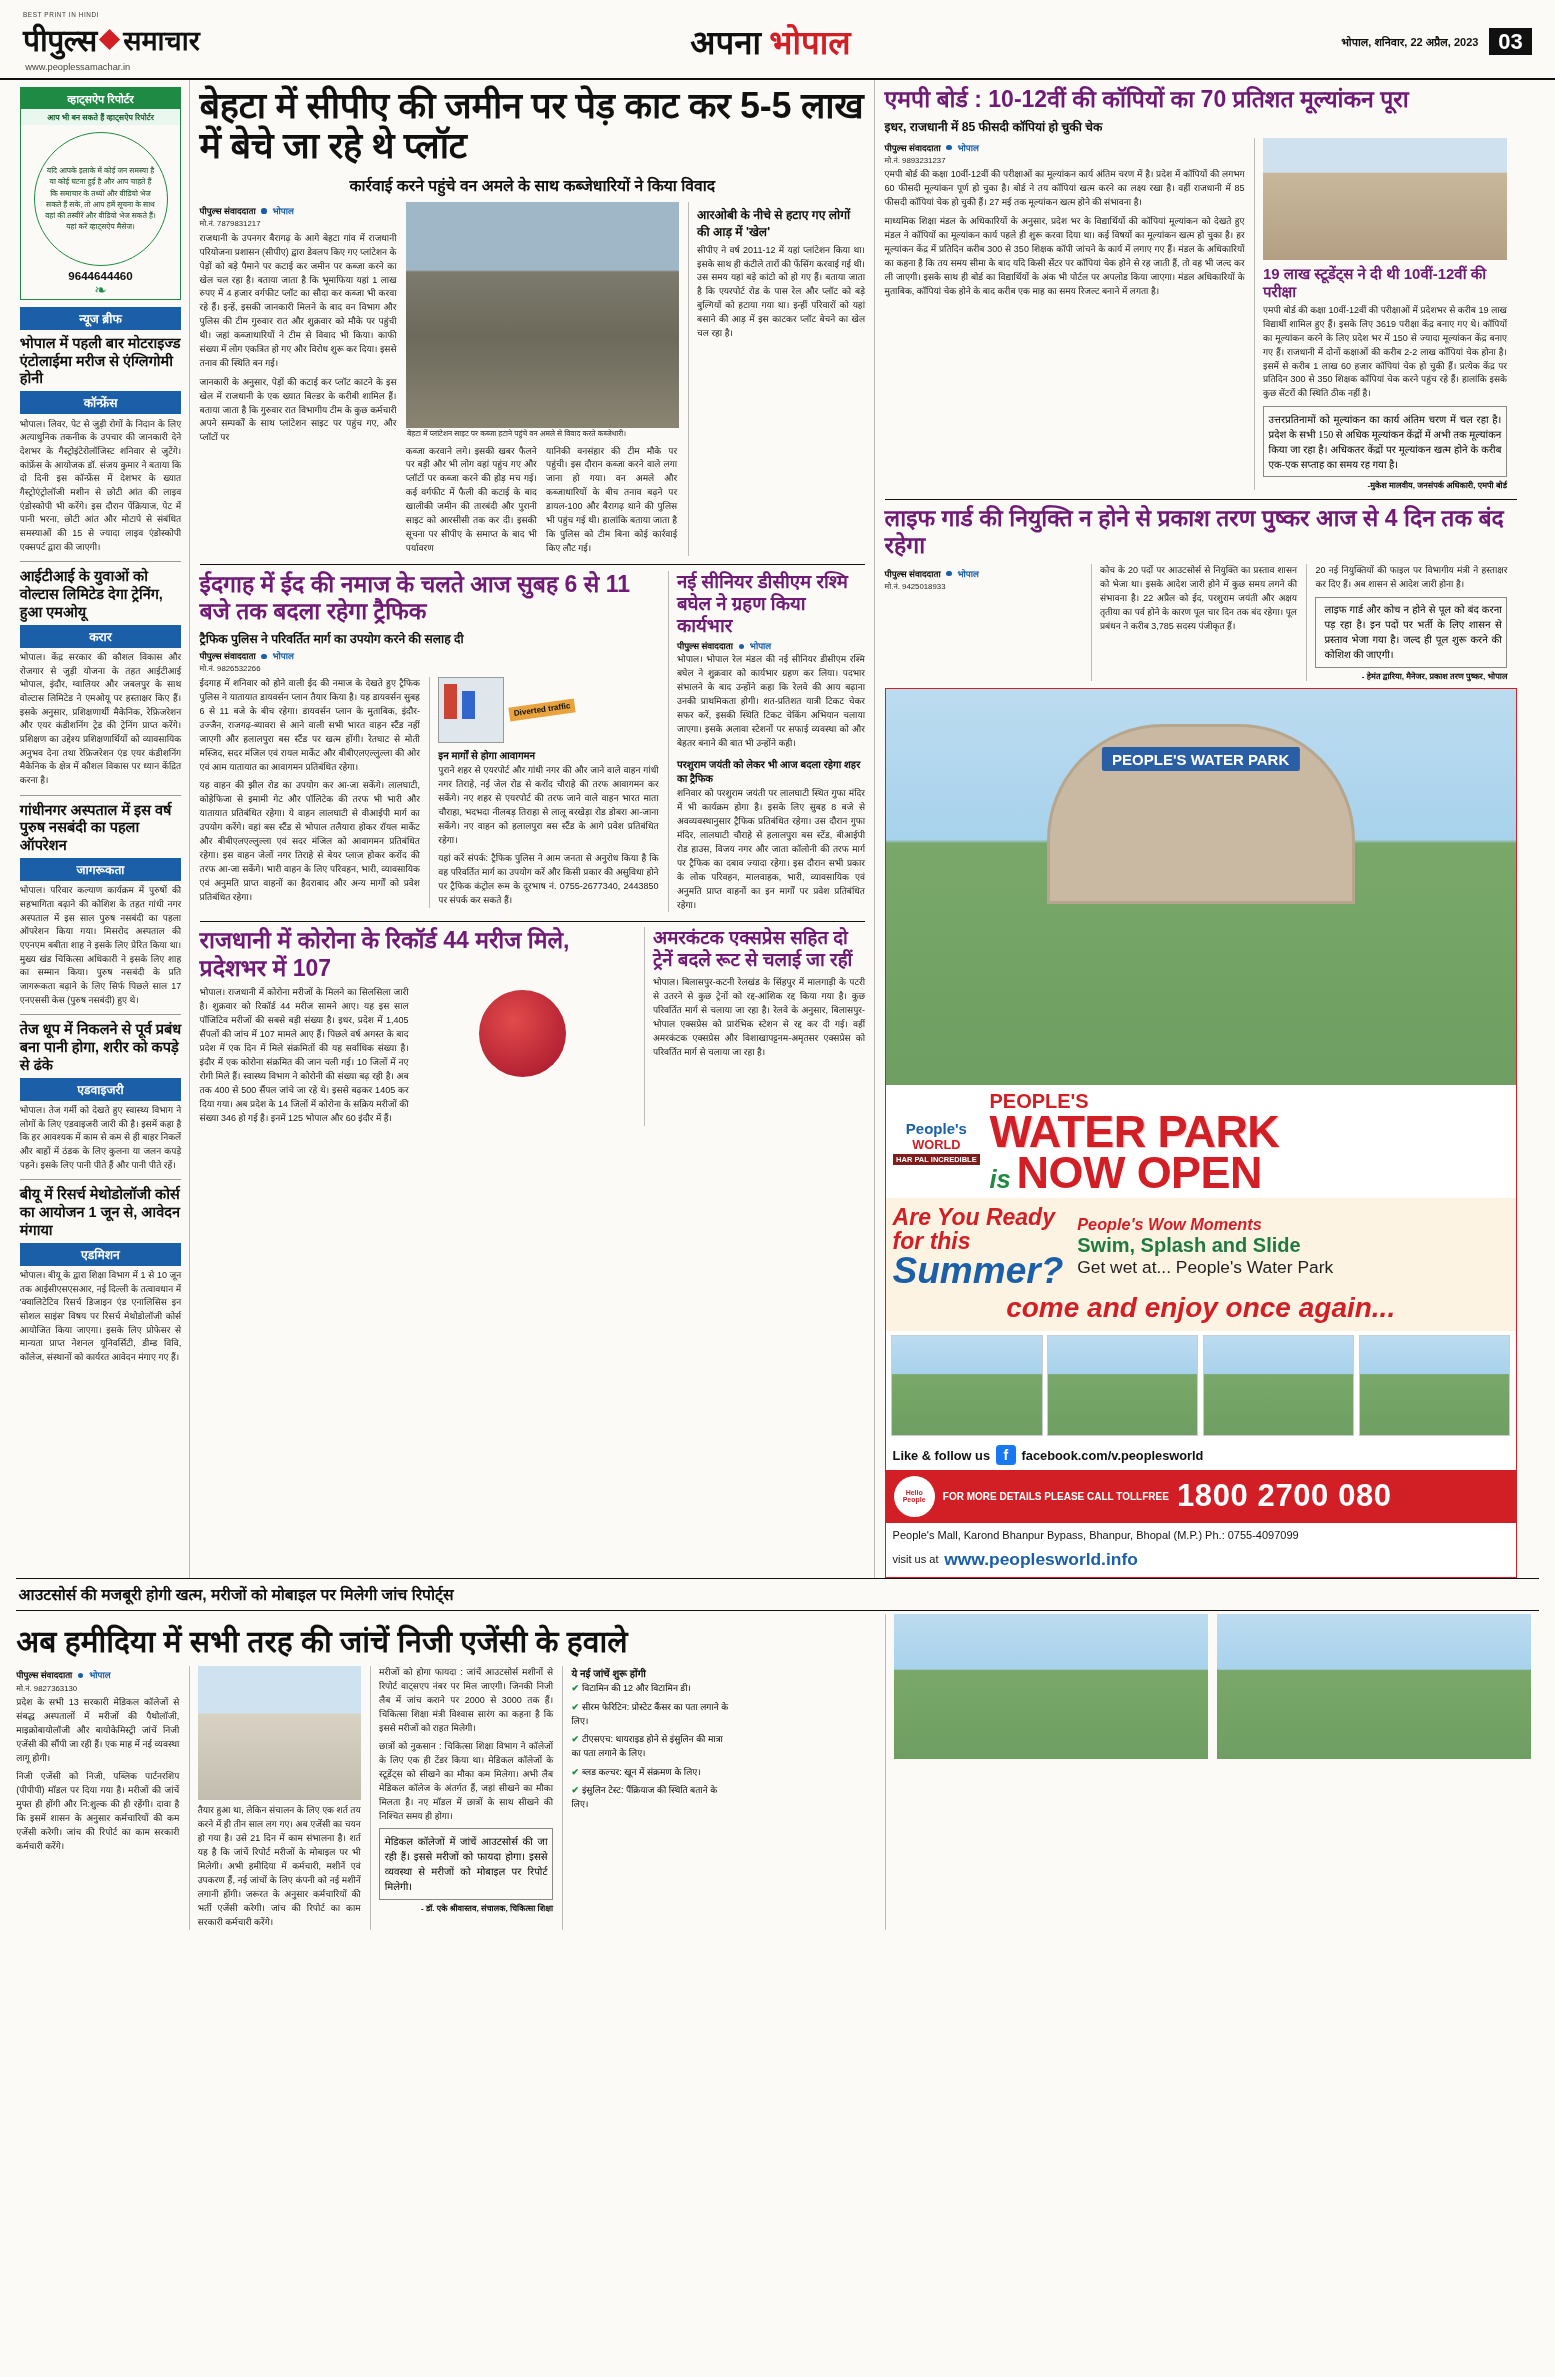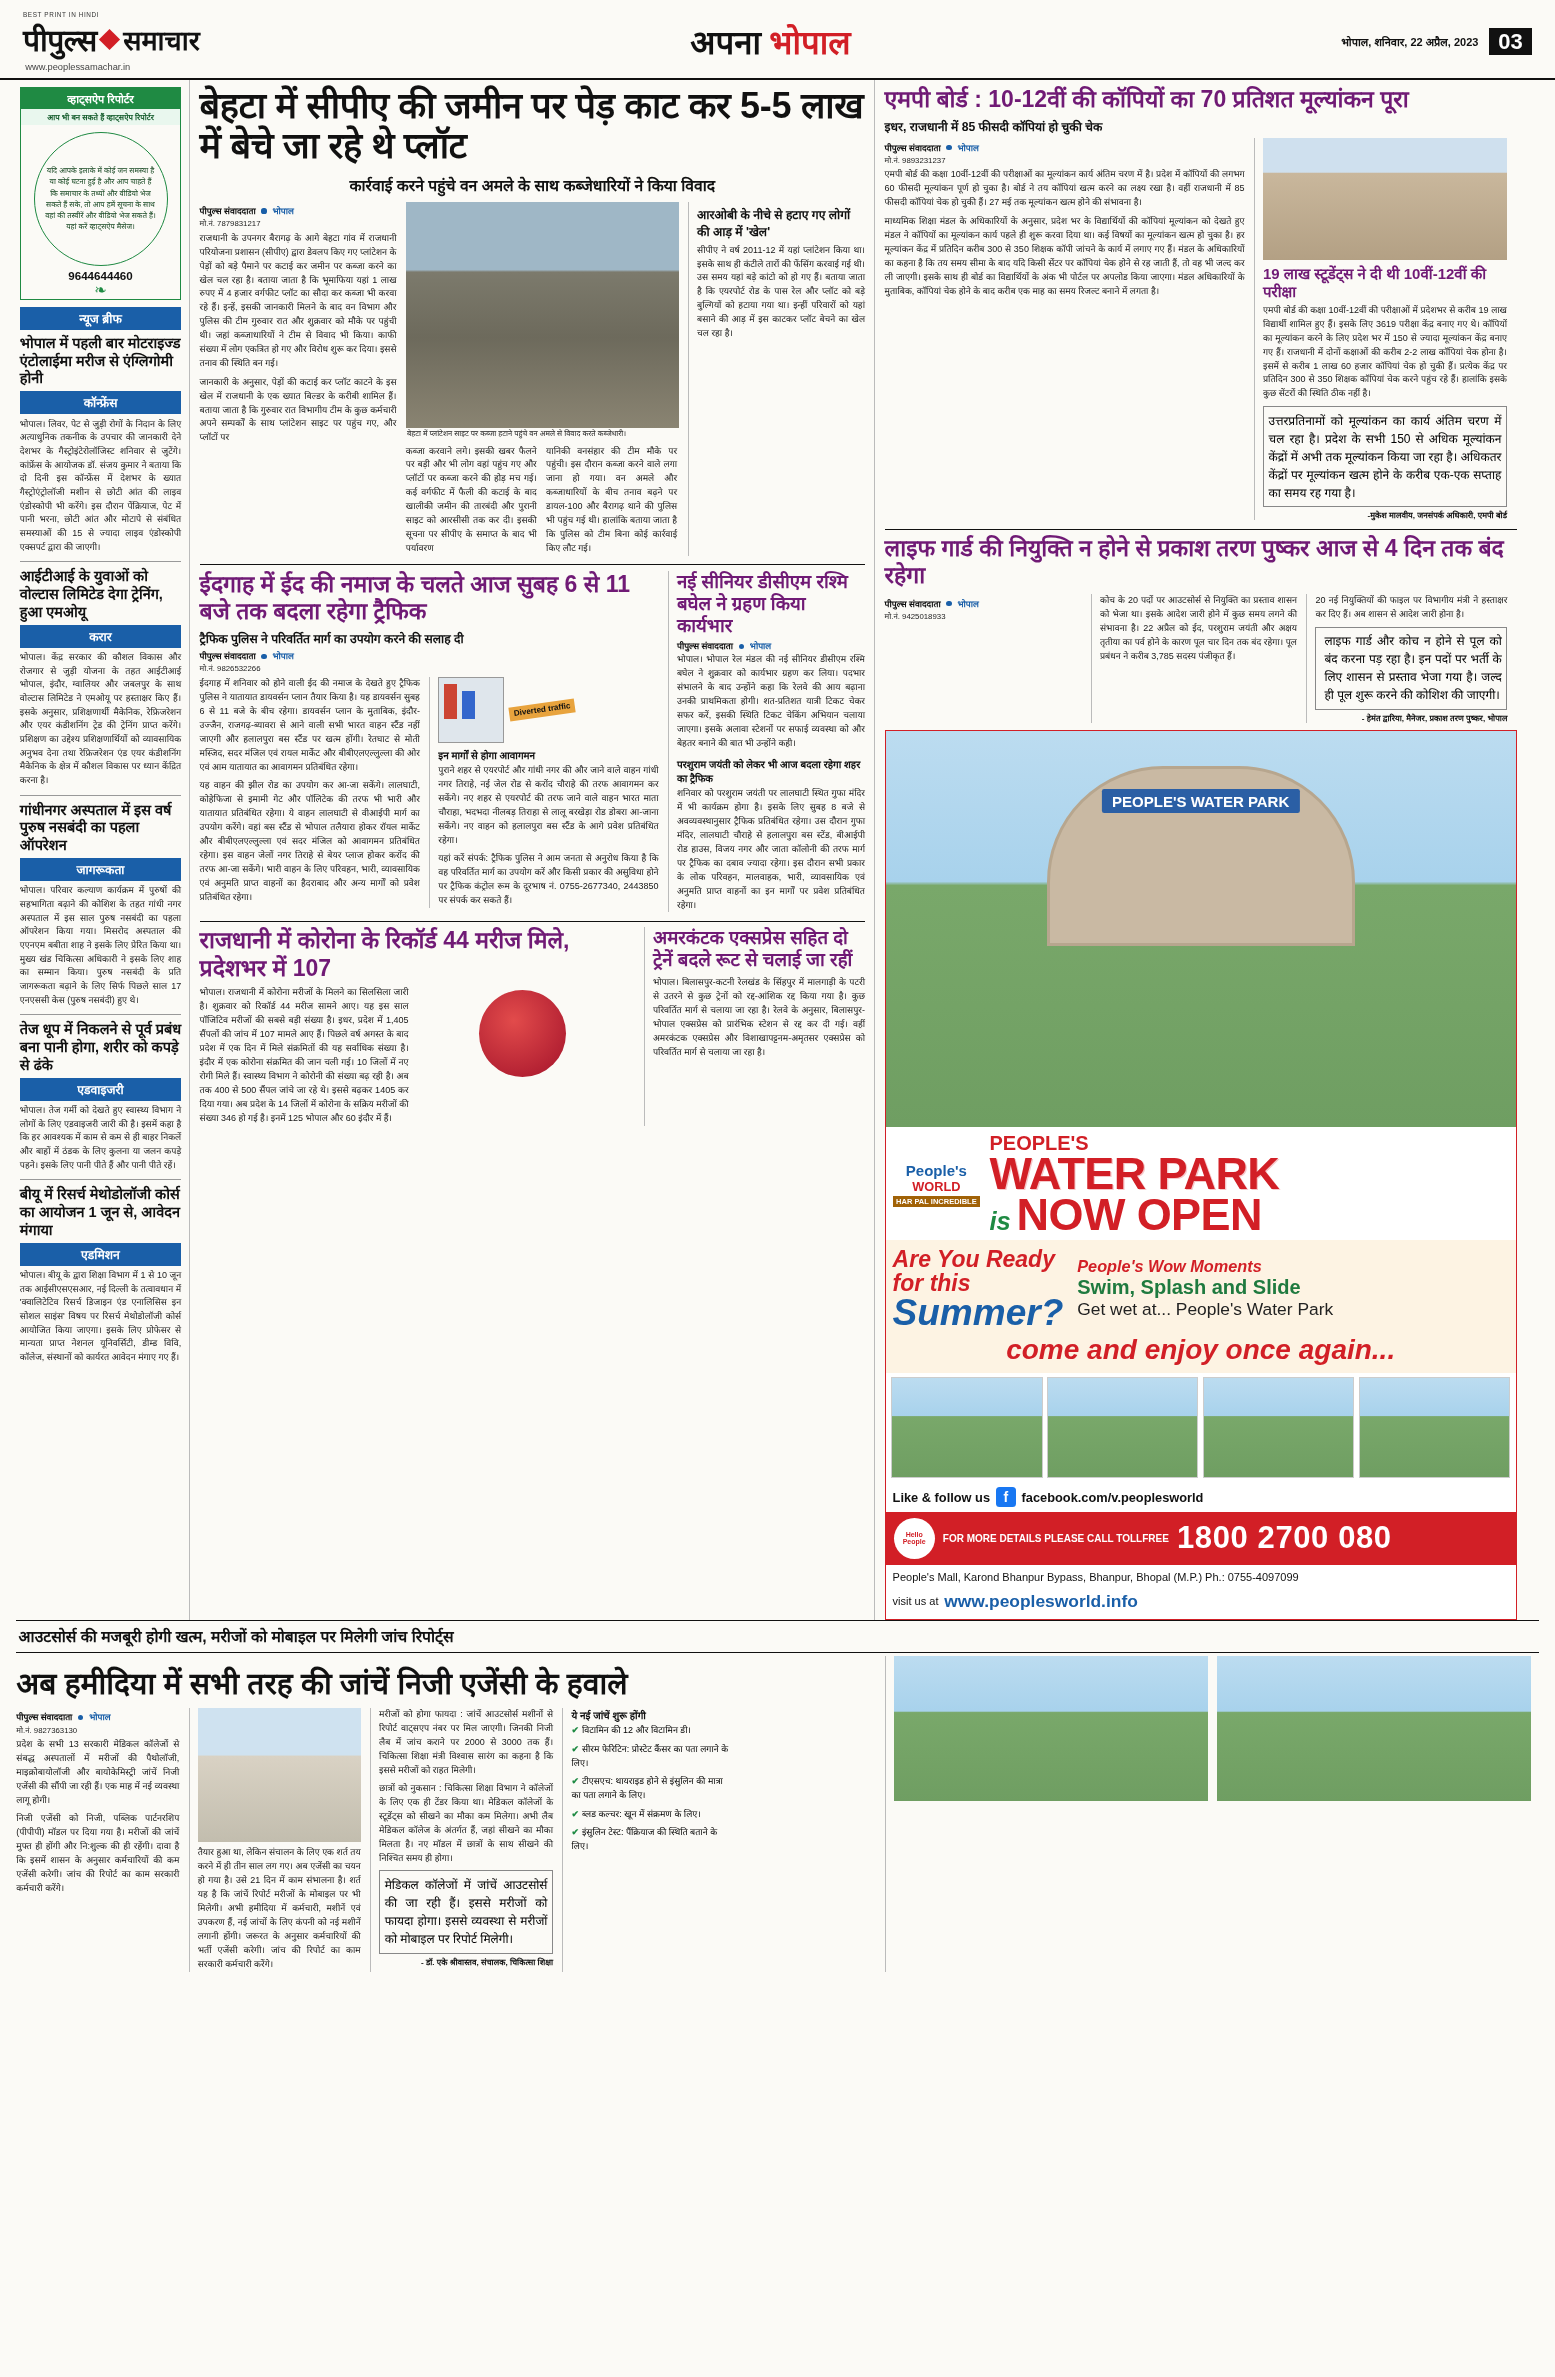--- a/index.html
+++ b/index.html
@@ -54,21 +54,21 @@
   .byline .dot{width:5.2px;height:5.2px;border-radius:50%;background:#1a5fa8;display:inline-block;}
   .byline .loc{color:#1a5fa8;}
   .mob{font-size:7.8px;color:#222;margin-bottom:3.5px;}
   .photo{width:100%;background:#b9c3c9;position:relative;overflow:hidden;}
   .caption{font-size:7.5px;color:#222;padding:1.7px 1.2px;line-height:1.35;}
   .bodytext{font-size:9px;line-height:1.55;text-align:justify;color:#161616;}
   .sec-head{font-size:23px;font-weight:bold;line-height:1.18;color:#701a75;}
   .sec-head.sm{font-size:18.6px;}
   .sec-sub{font-size:12.2px;font-weight:bold;margin:4.6px 0 3.5px 0;color:#111;}
   .kicker{font-size:10px;font-weight:bold;color:#111;margin-bottom:2.3px;}
-  .boxed-note{border:0.6px solid #888;padding:4.6px;font-size:12px;line-height:1.5;text-align:justify;}
+  .boxed-note{border:0.6px solid #888;padding:4.6px;font-size:10px;line-height:1.5;text-align:justify;font-family:Liberation Serif, serif;}
   .sign{font-size:8.1px;font-weight:bold;text-align:right;color:#111;margin-top:2.3px;}
   
   .ph-street{background:linear-gradient(180deg,#9fb7c6 0%,#9fb7c6 30%,#7c7a6c 31%,#6d6a5c 60%,#8a8472 100%);}
   .ph-build{background:linear-gradient(180deg,#cfe0ee 0%,#cfe0ee 28%,#c9b79c 29%,#b3a084 100%);}
   .ph-hosp{background:linear-gradient(180deg,#cfe2f0 0%,#cfe2f0 35%,#d9d2c4 36%,#c2bdae 100%);}
   .ph-park{background:linear-gradient(180deg,#bcdcf0 0%,#a8d2ec 38%,#79a86a 39%,#6f9e62 100%);}
   .virus{width:87px;height:87px;border-radius:50%;background:radial-gradient(circle at 40% 35%,#e24b4b,#a3122a);
      position:relative;margin:3.5px auto;}
   .virus:before{content:"";position:absolute;inset:-7px;border-radius:50%;
      background:repeating-conic-gradient(from 0deg,#b3162e 0deg 6deg,transparent 6deg 18deg);z-index:-1;}
@@ -335,21 +335,21 @@
           <div style="position:absolute;left:50%;top:35px;transform:translateX(-50%);
                width:302px;height:174px;background:#c9b9a3;border-radius:116px 116px 0 0;border:3.5px solid #b7a68e;">
             <div style="position:absolute;left:50%;top:20px;transform:translateX(-50%);
                  background:#2b5fa5;color:#fff;font-size:15px;font-weight:bold;padding:3.5px 10.5px;border-radius:2.3px;white-space:nowrap;">PEOPLE'S WATER PARK</div>
           </div>
         </div>
         <div class="wp-title">
           <div style="text-align:center;">
             <div style="font-size:15px;color:#1a5fa8;font-weight:bold;">People's</div>
             <div style="font-size:12.8px;color:#d21f26;font-weight:bold;">WORLD</div>
-            <div style="background:#a16207;color:#fff;font-size:7.5px;font-weight:bold;padding:1.2px 3.5px;margin-top:1.7px;">HAR PAL INCREDIBLE</div>
+            <div style="background:#7f1d1d;color:#fff;font-size:7.5px;font-weight:bold;padding:1.2px 3.5px;margin-top:1.7px;">HAR PAL INCREDIBLE</div>
           </div>
           <div>
             <div class="wp-brand">PEOPLE'S</div>
             <div class="wp-big">WATER PARK</div>
             <div style="display:flex;align-items:baseline;gap:5.8px;">
               <span style="font-size:25.6px;color:#1f8a43;font-style:italic;font-weight:bold;">is</span>
               <span class="wp-open">NOW OPEN</span>
             </div>
           </div>
         </div>

